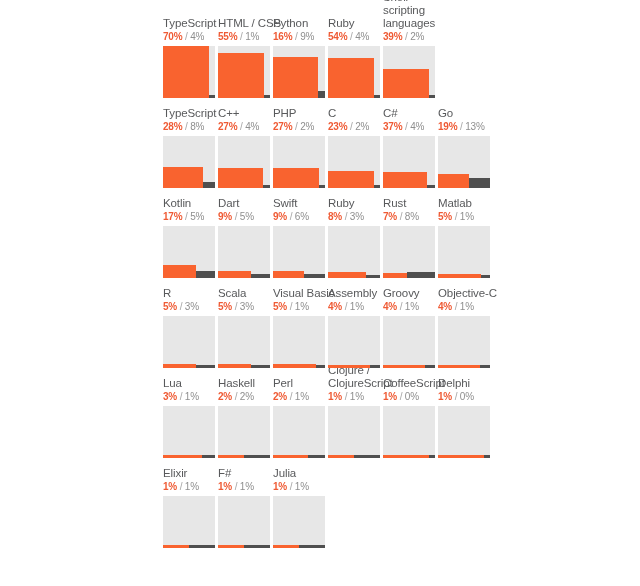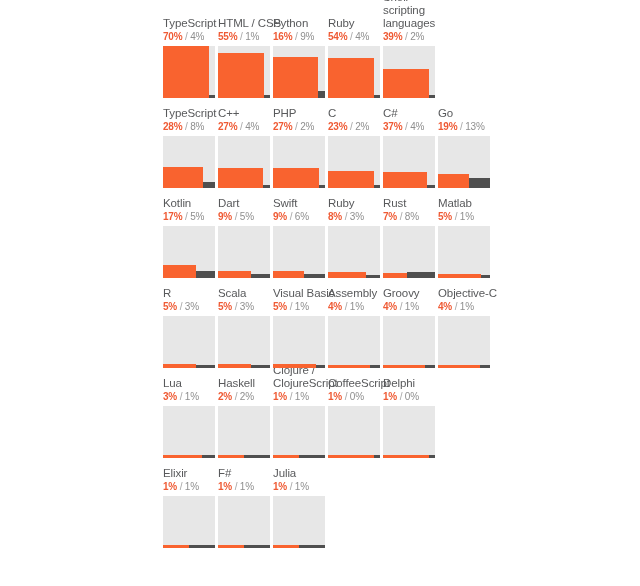--- a/index.html
+++ b/index.html
@@ -337,20 +337,30 @@
           <div class="cell-label">Haskell</div>
           <div class="cell-values"><span class="v1">2%</span><span class="sep"> / </span><span class="v2">2%</span></div>
         </div>
         <div class="panel">
           <div class="bar bar-a" style="width: 26px; height: 3px;"></div>
           <div class="bar bar-b" style="left: 26px; width: 26px; height: 3px;"></div>
         </div>
       </div>
       <div class="cell">
         <div class="cell-head">
+          <div class="cell-label">Perl</div>
+          <div class="cell-values"><span class="v1">2%</span><span class="sep"> / </span><span class="v2">1%</span></div>
+        </div>
+        <div class="panel">
+          <div class="bar bar-a" style="width: 35px; height: 3px;"></div>
+          <div class="bar bar-b" style="left: 35px; width: 17px; height: 3px;"></div>
+        </div>
+      </div>
+      <div class="cell">
+        <div class="cell-head">
           <div class="cell-label">Clojure / ClojureScript</div>
           <div class="cell-values"><span class="v1">1%</span><span class="sep"> / </span><span class="v2">1%</span></div>
         </div>
         <div class="panel">
           <div class="bar bar-a" style="width: 26px; height: 3px;"></div>
           <div class="bar bar-b" style="left: 26px; width: 26px; height: 3px;"></div>
         </div>
       </div>
       <div class="cell">
         <div class="cell-head">

